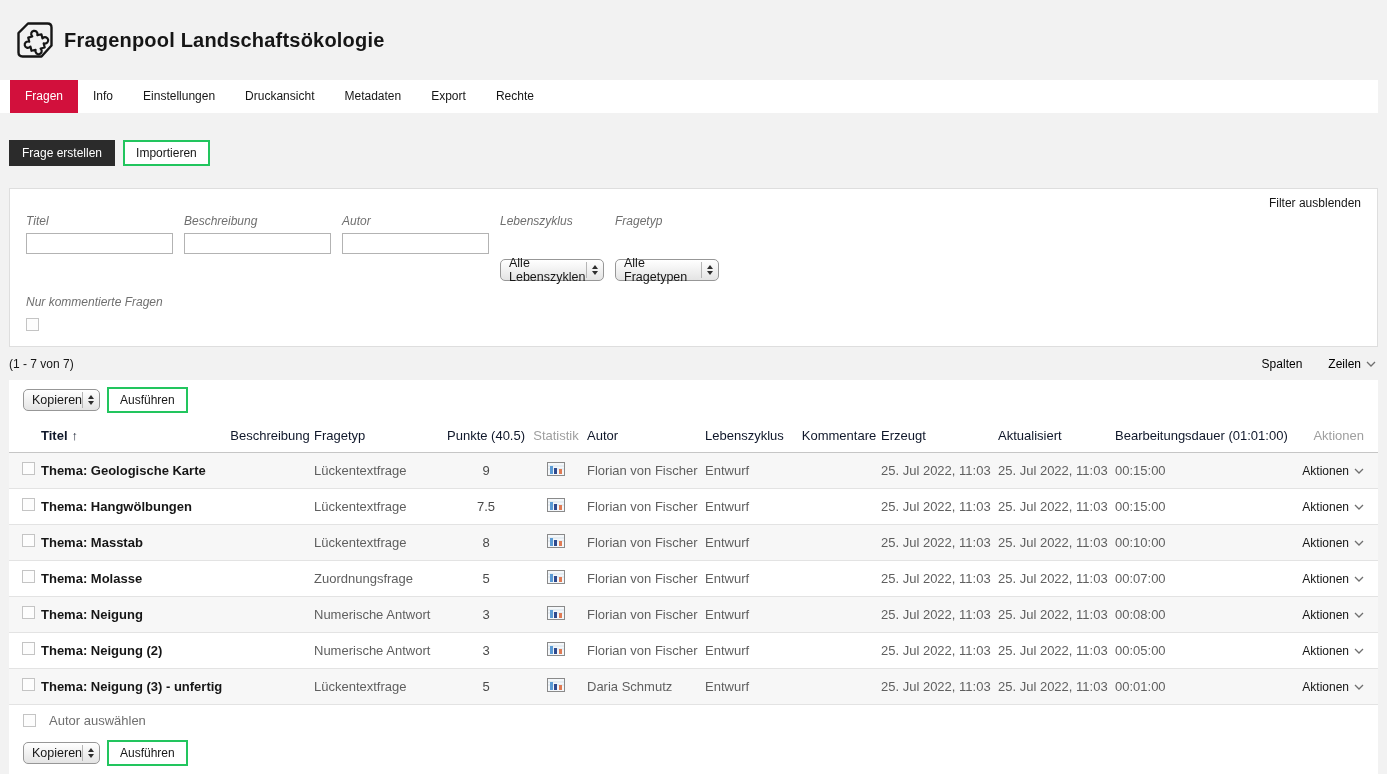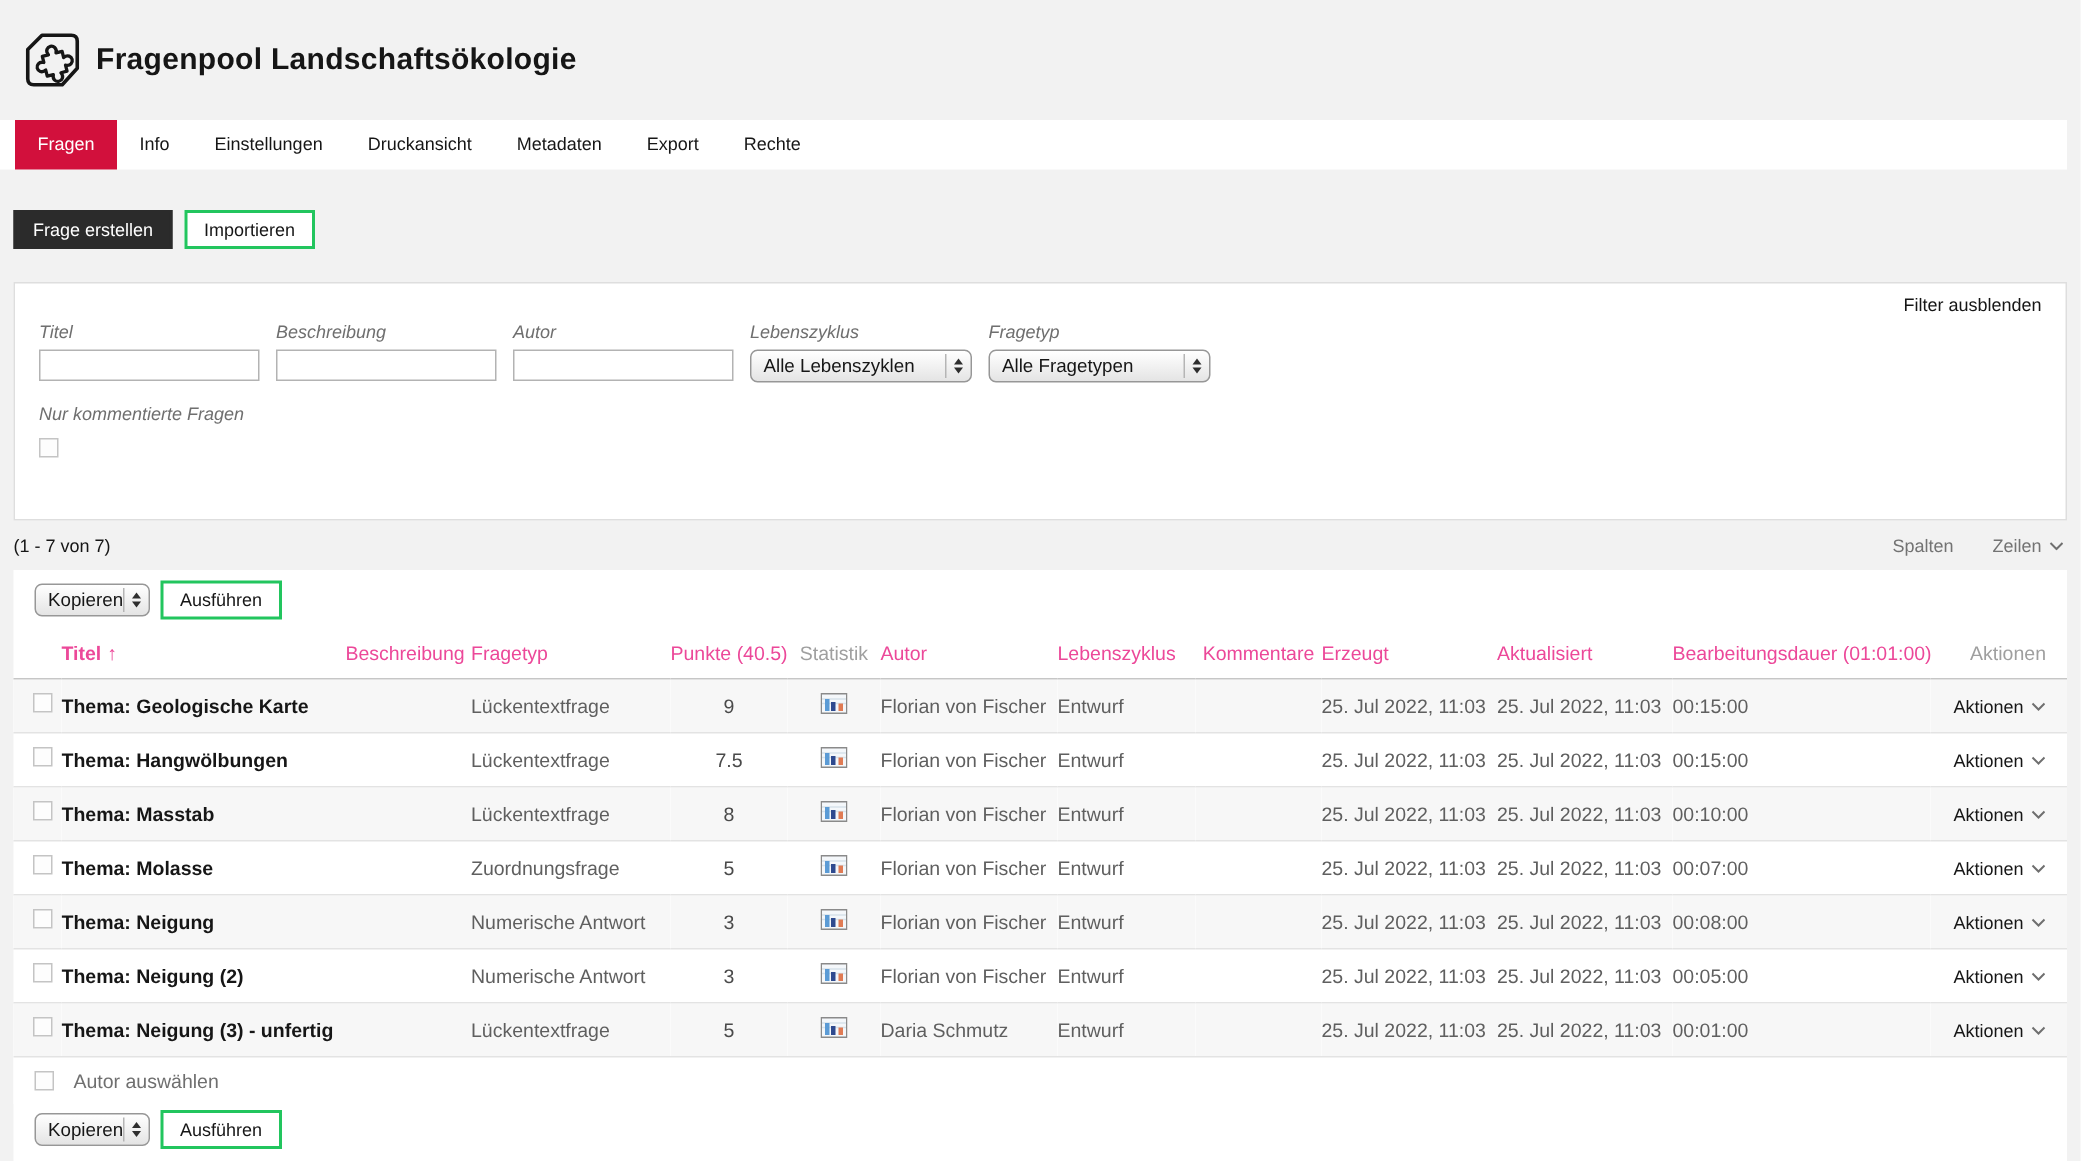--- a/index.html
+++ b/index.html
@@ -30,42 +30,42 @@
   .filter-panel { position: relative; margin: 22px 9px 0; height: 159px; background: #ffffff;
                   border: 1px solid #dedede; padding: 8px 16px; }
   .filter-hide { position: absolute; top: 7px; right: 16px; font-size: 12px; color: #161616; cursor: pointer; }
   .filter-fields { display: flex; gap: 11px; margin-top: 17px; }
   .ffield { display: flex; flex-direction: column; }
   .flabel { font-style: italic; font-size: 12px; color: #6f6f6f; margin-bottom: 5px; }
   .txt-input { width: 147px; height: 21px; border: 1px solid #b3b3b3; background: #fff; font-family: inherit; font-size: 12px; padding: 0 4px; }
   .sel { height: 22px; border: 1px solid #979797; border-radius: 5px;
          background: linear-gradient(#ffffff, #e4e4e4); display: flex; align-items: center;
          justify-content: space-between; font-size: 12.5px; padding: 0 5px 0 8px; cursor: pointer; }
-  .sel-wide { width: 148px; }
+  .sel-wide { width: 104px; margin-top: 26px; }
   .sel-narrow { width: 77px; }
   .updown { display: flex; flex-direction: column; align-items: center; gap: 2px;
             border-left: 1px solid #b5b5b5; padding-left: 5px; height: 16px; justify-content: center; }
   .tri-up { width: 0; height: 0; border-left: 3.5px solid transparent; border-right: 3.5px solid transparent; border-bottom: 4.5px solid #2e2e2e; }
   .tri-down { width: 0; height: 0; border-left: 3.5px solid transparent; border-right: 3.5px solid transparent; border-top: 4.5px solid #2e2e2e; }
   .checkbox { width: 13px; height: 13px; border: 1px solid #c4c4c4; background: #fdfdfd; display: inline-block; flex: 0 0 auto; }
   .only-commented { margin-top: 14px; }
   .filter-btns { margin-top: 17px; display: flex; gap: 7px; }
   .filter-btns .btn { padding: 5px 12px; font-size: 12.5px; }
 
   
   .table-strip { margin: 0 9px; display: flex; justify-content: space-between; align-items: center;
                  padding: 10px 2px 9px 0; font-size: 12px; }
   .strip-right { display: flex; gap: 26px; align-items: center; }
-  .strip-link { cursor: pointer; color: #737373; display: flex; align-items: center; gap: 5px; }
+  .strip-link { cursor: pointer; color: #000000; display: flex; align-items: center; gap: 5px; }
 
   
   .table-panel { margin: 0 9px; background: #ffffff; width: 1369px; }
   .bulk-row { display: flex; gap: 7px; padding: 7px 0 7px 14px; align-items: center; }
   table { width: 100%; border-collapse: collapse; table-layout: fixed; font-size: 13px; }
-  th { height: 32px; text-align: left; font-weight: 400; color: #ec4899; border-bottom: 1px solid #c6c6c6; padding: 0; white-space: nowrap; }
+  th { height: 32px; text-align: left; font-weight: 400; color: #0f172a; border-bottom: 1px solid #c6c6c6; padding: 0; white-space: nowrap; }
   th.c-center { text-align: center; }
   th.c-right { text-align: right; padding-right: 14px; }
   th.muted { color: #9f9f9f; }
   th.sorted { font-weight: 700; }
   .sort-arrow { font-weight: 700; margin-left: 4px; }
   td { height: 36px; border-top: 1px solid #e3e3e3; color: #5f5f5f; padding: 0; white-space: nowrap; overflow: hidden; }
   tbody tr:nth-child(odd) { background: #f7f7f7; }
   tbody tr:first-child td { border-top: none; }
   td.c-cb, th.c-cb { padding-left: 13px; }
   td.c-title { font-weight: 700; color: #161616; cursor: pointer; }

